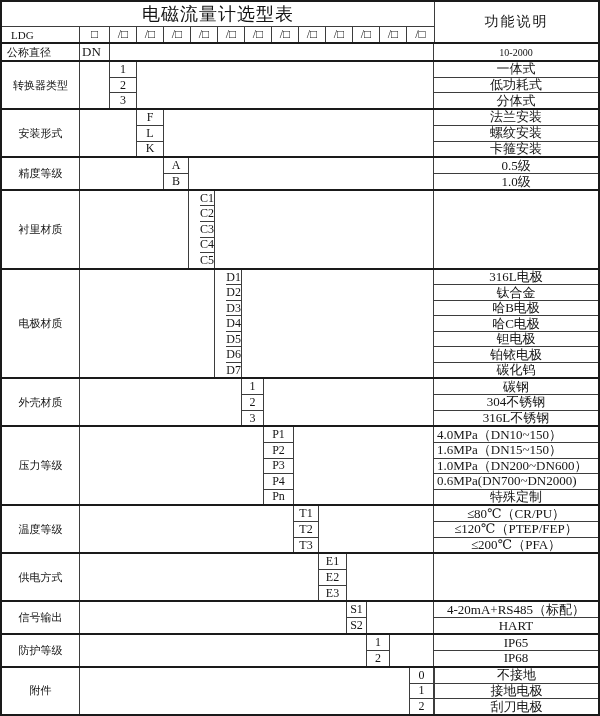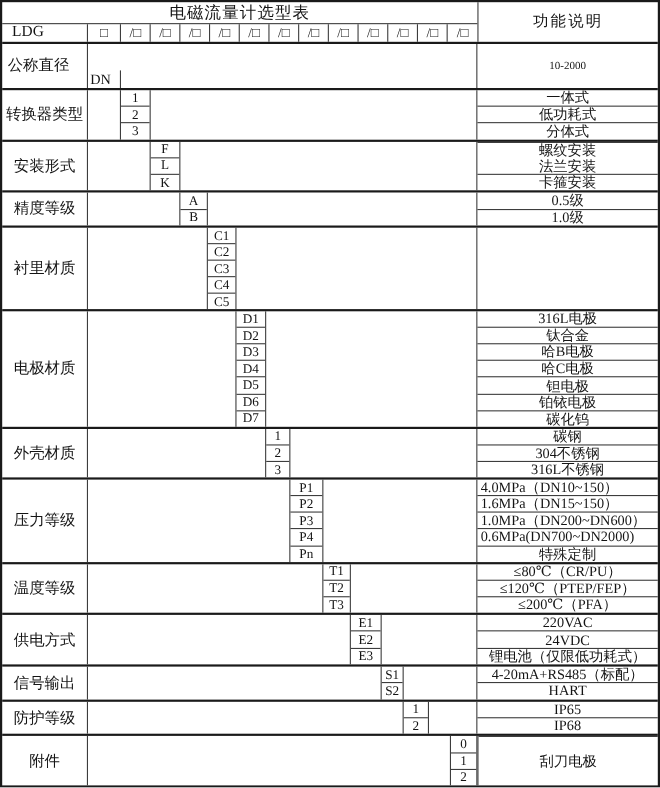--- a/index.html
+++ b/index.html
@@ -7,26 +7,26 @@
     --line-thick:#1a1a1a;
     --ink:#141414;
   }
   *{box-sizing:border-box;margin:0;padding:0;}
   body{background:#ffffff;font-family:"Liberation Serif","DejaVu Serif",serif;color:var(--ink);}
   .sel-table{width:600px;height:716px;border:2px solid var(--line-thick);display:flex;flex-direction:column;background:#fff;}
 
   
   .hdr-group{flex:0 0 35px;display:flex;border-bottom:2px solid var(--line-thick);}
   .hdr-left{width:432px;display:flex;flex-direction:column;}
-  .title-row{flex:0 0 18px;border-bottom:1px solid var(--line-thin);display:flex;align-items:center;justify-content:center;font-size:15px;letter-spacing:1px;}
+  .title-row{flex:0 0 18px;border-bottom:1px solid var(--line-thin);display:flex;align-items:center;justify-content:center;font-size:18px;letter-spacing:1px;}
   .ldg-row{flex:1 1 0;display:flex;}
   .func-hdr{flex:1;border-left:1px solid var(--line-thin);display:flex;align-items:center;justify-content:center;font-size:14px;letter-spacing:2px;}
 
   .cell{display:flex;align-items:center;justify-content:center;}
-  .label-cell{width:78px;border-right:1px solid var(--line-thin);font-size:14px;flex:0 0 auto;}
+  .label-cell{width:78px;border-right:1px solid var(--line-thin);font-size:11px;flex:0 0 auto;}
   .dn-cell{width:30px;border-right:1px solid var(--line-thin);font-size:13px;flex:0 0 auto;}
   .seg{width:27px;border-right:1px solid var(--line-thin);font-size:12px;flex:0 0 auto;}
   .seg:last-child{border-right:none;}
   .leftpad{justify-content:flex-start;padding-left:5px;}
 
   
   .unit-row{flex:1 1 0;display:flex;border-bottom:2px solid var(--line-thick);}
   .mid-spacer{width:324px;border-right:1px solid var(--line-thin);flex:0 0 auto;}
   .func-single{flex:1;font-size:10px;}
 
@@ -64,21 +64,21 @@
           <div class="cell seg">/□</div>
           <div class="cell seg">/□</div>
           <div class="cell seg">/□</div>
         </div>
     </div>
     <div class="func-hdr">功能说明</div>
   </div>
 
   <div class="unit-row">
     <div class="cell label-cell leftpad">公称直径</div>
-    <div class="cell dn-cell leftpad" style="padding-left:2px;margin-top:24px;">DN</div>
+    <div class="cell dn-cell leftpad" style="padding-left:2px;">DN</div>
     <div class="cell mid-spacer"></div>
     <div class="cell func-single">10-2000</div>
   </div>
 <div class="block-row" style="flex-grow: 3;">
       <div class="cell label-cell">转换器类型</div>
       <div class="cell spacer" style="width: 30px;"></div>
       <div class="stack" style="width: 27px;">
         <div class="stack-cell code">1</div>
         <div class="stack-cell code bt">2</div>
         <div class="stack-cell code bt">3</div>
@@ -93,54 +93,54 @@
     <div class="block-row" style="flex-grow: 3;">
       <div class="cell label-cell">安装形式</div>
       <div class="cell spacer" style="width: 57px;"></div>
       <div class="stack" style="width: 27px;">
         <div class="stack-cell code">F</div>
         <div class="stack-cell code bt">L</div>
         <div class="stack-cell code bt">K</div>
       </div>
       <div class="cell spacer" style="width: 270px;"></div>
       <div class="stack func">
+        <div class="stack-cell fval">法兰安装</div>
         <div class="stack-cell fval bt">螺纹安装</div>
-        <div class="stack-cell fval">法兰安装</div>
         <div class="stack-cell fval bt">卡箍安装</div>
       </div>
     </div>
     <div class="block-row" style="flex-grow: 2;">
       <div class="cell label-cell">精度等级</div>
       <div class="cell spacer" style="width: 84px;"></div>
       <div class="stack" style="width: 25px;">
         <div class="stack-cell code">A</div>
         <div class="stack-cell code bt">B</div>
       </div>
       <div class="cell spacer" style="width: 245px;"></div>
       <div class="stack func">
         <div class="stack-cell fval">0.5级</div>
         <div class="stack-cell fval bt">1.0级</div>
       </div>
     </div>
     <div class="block-row" style="flex-grow: 5;">
       <div class="cell label-cell">衬里材质</div>
       <div class="cell spacer" style="width: 109px;"></div>
-      <div class="stack" style="width: 26px;">
+      <div class="stack" style="width: 26px; align-items: flex-end;">
         <div class="stack-cell code">C1</div>
         <div class="stack-cell code bt">C2</div>
         <div class="stack-cell code bt">C3</div>
         <div class="stack-cell code bt">C4</div>
         <div class="stack-cell code bt">C5</div>
       </div>
       <div class="cell spacer" style="width: 219px;"></div>
     </div>
     <div class="block-row" style="flex-grow: 7;">
       <div class="cell label-cell">电极材质</div>
       <div class="cell spacer" style="width: 135px;"></div>
-      <div class="stack" style="width: 27px;">
+      <div class="stack" style="width: 27px; align-items: flex-end;">
         <div class="stack-cell code">D1</div>
         <div class="stack-cell code bt">D2</div>
         <div class="stack-cell code bt">D3</div>
         <div class="stack-cell code bt">D4</div>
         <div class="stack-cell code bt">D5</div>
         <div class="stack-cell code bt">D6</div>
         <div class="stack-cell code bt">D7</div>
       </div>
       <div class="cell spacer" style="width: 192px;"></div>
       <div class="stack func">
@@ -204,25 +204,20 @@
     </div>
     <div class="block-row" style="flex-grow: 3;">
       <div class="cell label-cell">供电方式</div>
       <div class="cell spacer" style="width: 239px;"></div>
       <div class="stack" style="width: 28px;">
         <div class="stack-cell code">E1</div>
         <div class="stack-cell code bt">E2</div>
         <div class="stack-cell code bt">E3</div>
       </div>
       <div class="cell spacer" style="width: 87px;"></div>
-      <div class="stack func">
-        <div class="stack-cell fval">220VAC</div>
-        <div class="stack-cell fval bt">24VDC</div>
-        <div class="stack-cell fval bt">锂电池（仅限低功耗式）</div>
-      </div>
     </div>
     <div class="block-row" style="flex-grow: 2; justify-content: center;">
       <div class="cell label-cell">信号输出</div>
       <div class="cell spacer" style="width: 267px;"></div>
       <div class="stack" style="width: 20px;">
         <div class="stack-cell code">S1</div>
         <div class="stack-cell code bt">S2</div>
       </div>
       <div class="cell spacer" style="width: 67px;"></div>
       <div class="stack func">
@@ -246,16 +241,18 @@
     <div class="block-row" style="flex-grow: 3;">
       <div class="cell label-cell">附件</div>
       <div class="cell spacer" style="width: 330px;"></div>
       <div class="stack" style="width: 24px;">
         <div class="stack-cell code">0</div>
         <div class="stack-cell code bt">1</div>
         <div class="stack-cell code bt">2</div>
       </div>
       <div class="cell spacer" style="width: 0px;"></div>
       <div class="stack func">
+        <div class="stack-cell fval">不接地</div>
+        <div class="stack-cell fval bt">接地电极</div>
         <div class="stack-cell fval bt">刮刀电极</div>
       </div>
     </div>
   </div>
 
 </body></html>

